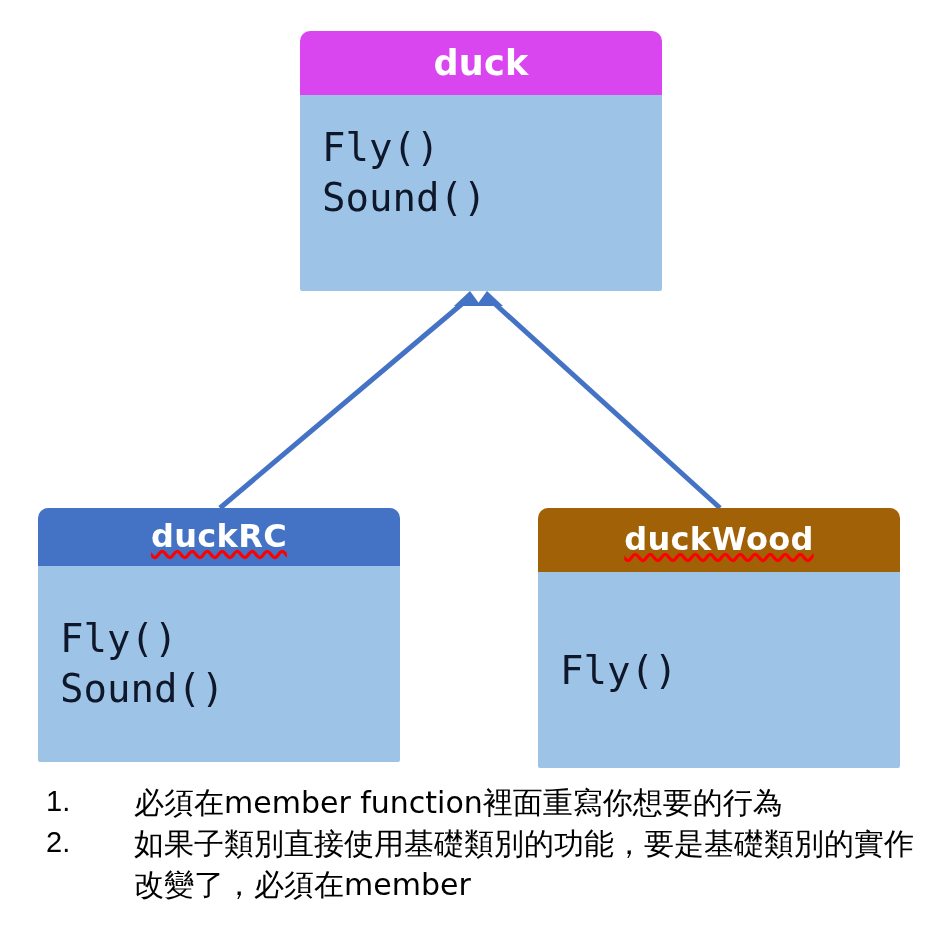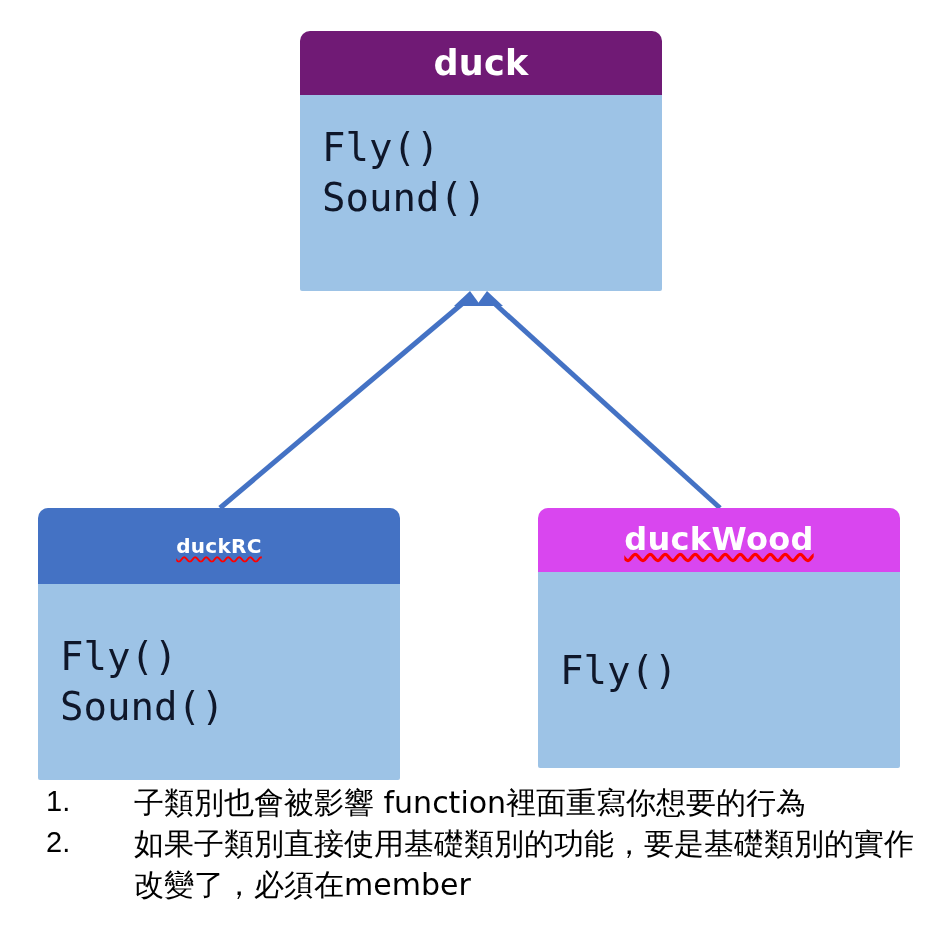--- a/index.html
+++ b/index.html
@@ -49,21 +49,21 @@
     line-height:1.28;
   }
 
   
   #box-duck{left:300px;top:31px;width:362px;height:260px;}
   #box-duck .class-header{height:64px;font-size:35px;}
   #box-duck .class-body{height:196px;padding:28px 0 0 22px;font-size:39px;}
 
   
   #box-duckrc{left:38px;top:508px;width:362px;height:260px;}
-  #box-duckrc .class-header{height:76px;font-size:20px;text-align:center;}
+  #box-duckrc .class-header{height:58px;font-size:32px;text-align:center;}
   #box-duckrc .class-body{height:196px;padding:48px 0 0 22px;font-size:39px;}
 
   
   #box-duckwood{left:538px;top:508px;width:362px;height:260px;}
   #box-duckwood .class-header{height:64px;font-size:32px;}
   #box-duckwood .class-body{height:196px;padding:74px 0 0 22px;font-size:39px;}
 
   
   #notes{
     position:absolute;left:46px;top:782px;width:880px;
@@ -92,52 +92,52 @@
       <polygon points="470,291 454,306 481,306" fill="#4472C4"></polygon>
     </g>
 
     <g>
       <line x1="720" y1="508" x2="494" y2="303" stroke="#4472C4" stroke-width="5"></line>
       <polygon points="487,291 476,306 503,306" fill="#4472C4"></polygon>
     </g>
   </svg>
 
   <div class="class-box" id="box-duck">
-    <div class="class-header" style="background:#701a75;">
+    <div class="class-header" style="background:#d946ef;">
       <span class="class-title">duck</span>
     </div>
     <div class="class-body" style="background:#9DC3E6;">
       <div class="method">Fly()</div>
       <div class="method">Sound()</div>
     </div>
   </div>
 
   <div class="class-box" id="box-duckrc">
     <div class="class-header" style="background:#4472C4;">
       <span class="class-title spellcheck">duckRC</span>
     </div>
     <div class="class-body" style="background:#9DC3E6;">
       <div class="method">Fly()</div>
       <div class="method">Sound()</div>
     </div>
   </div>
 
   <div class="class-box" id="box-duckwood">
-    <div class="class-header" style="background:#d946ef;">
+    <div class="class-header" style="background:#a16207;">
       <span class="class-title spellcheck">duckWood</span>
     </div>
     <div class="class-body" style="background:#9DC3E6;">
       <div class="method">Fly()</div>
     </div>
   </div>
 
   <div id="notes">
     <div class="note-item">
       <div class="note-marker">1.</div>
-      <div class="note-text">子類別也會被影響 function裡面重寫你想要的行為</div>
+      <div class="note-text">必須在member function裡面重寫你想要的行為</div>
     </div>
     <div class="note-item">
       <div class="note-marker">2.</div>
       <div class="note-text">如果子類別直接使用基礎類別的功能，要是基礎類別的實作改變了，必須在member</div>
     </div>
   </div>
 
 </div>
 
 </body></html>

